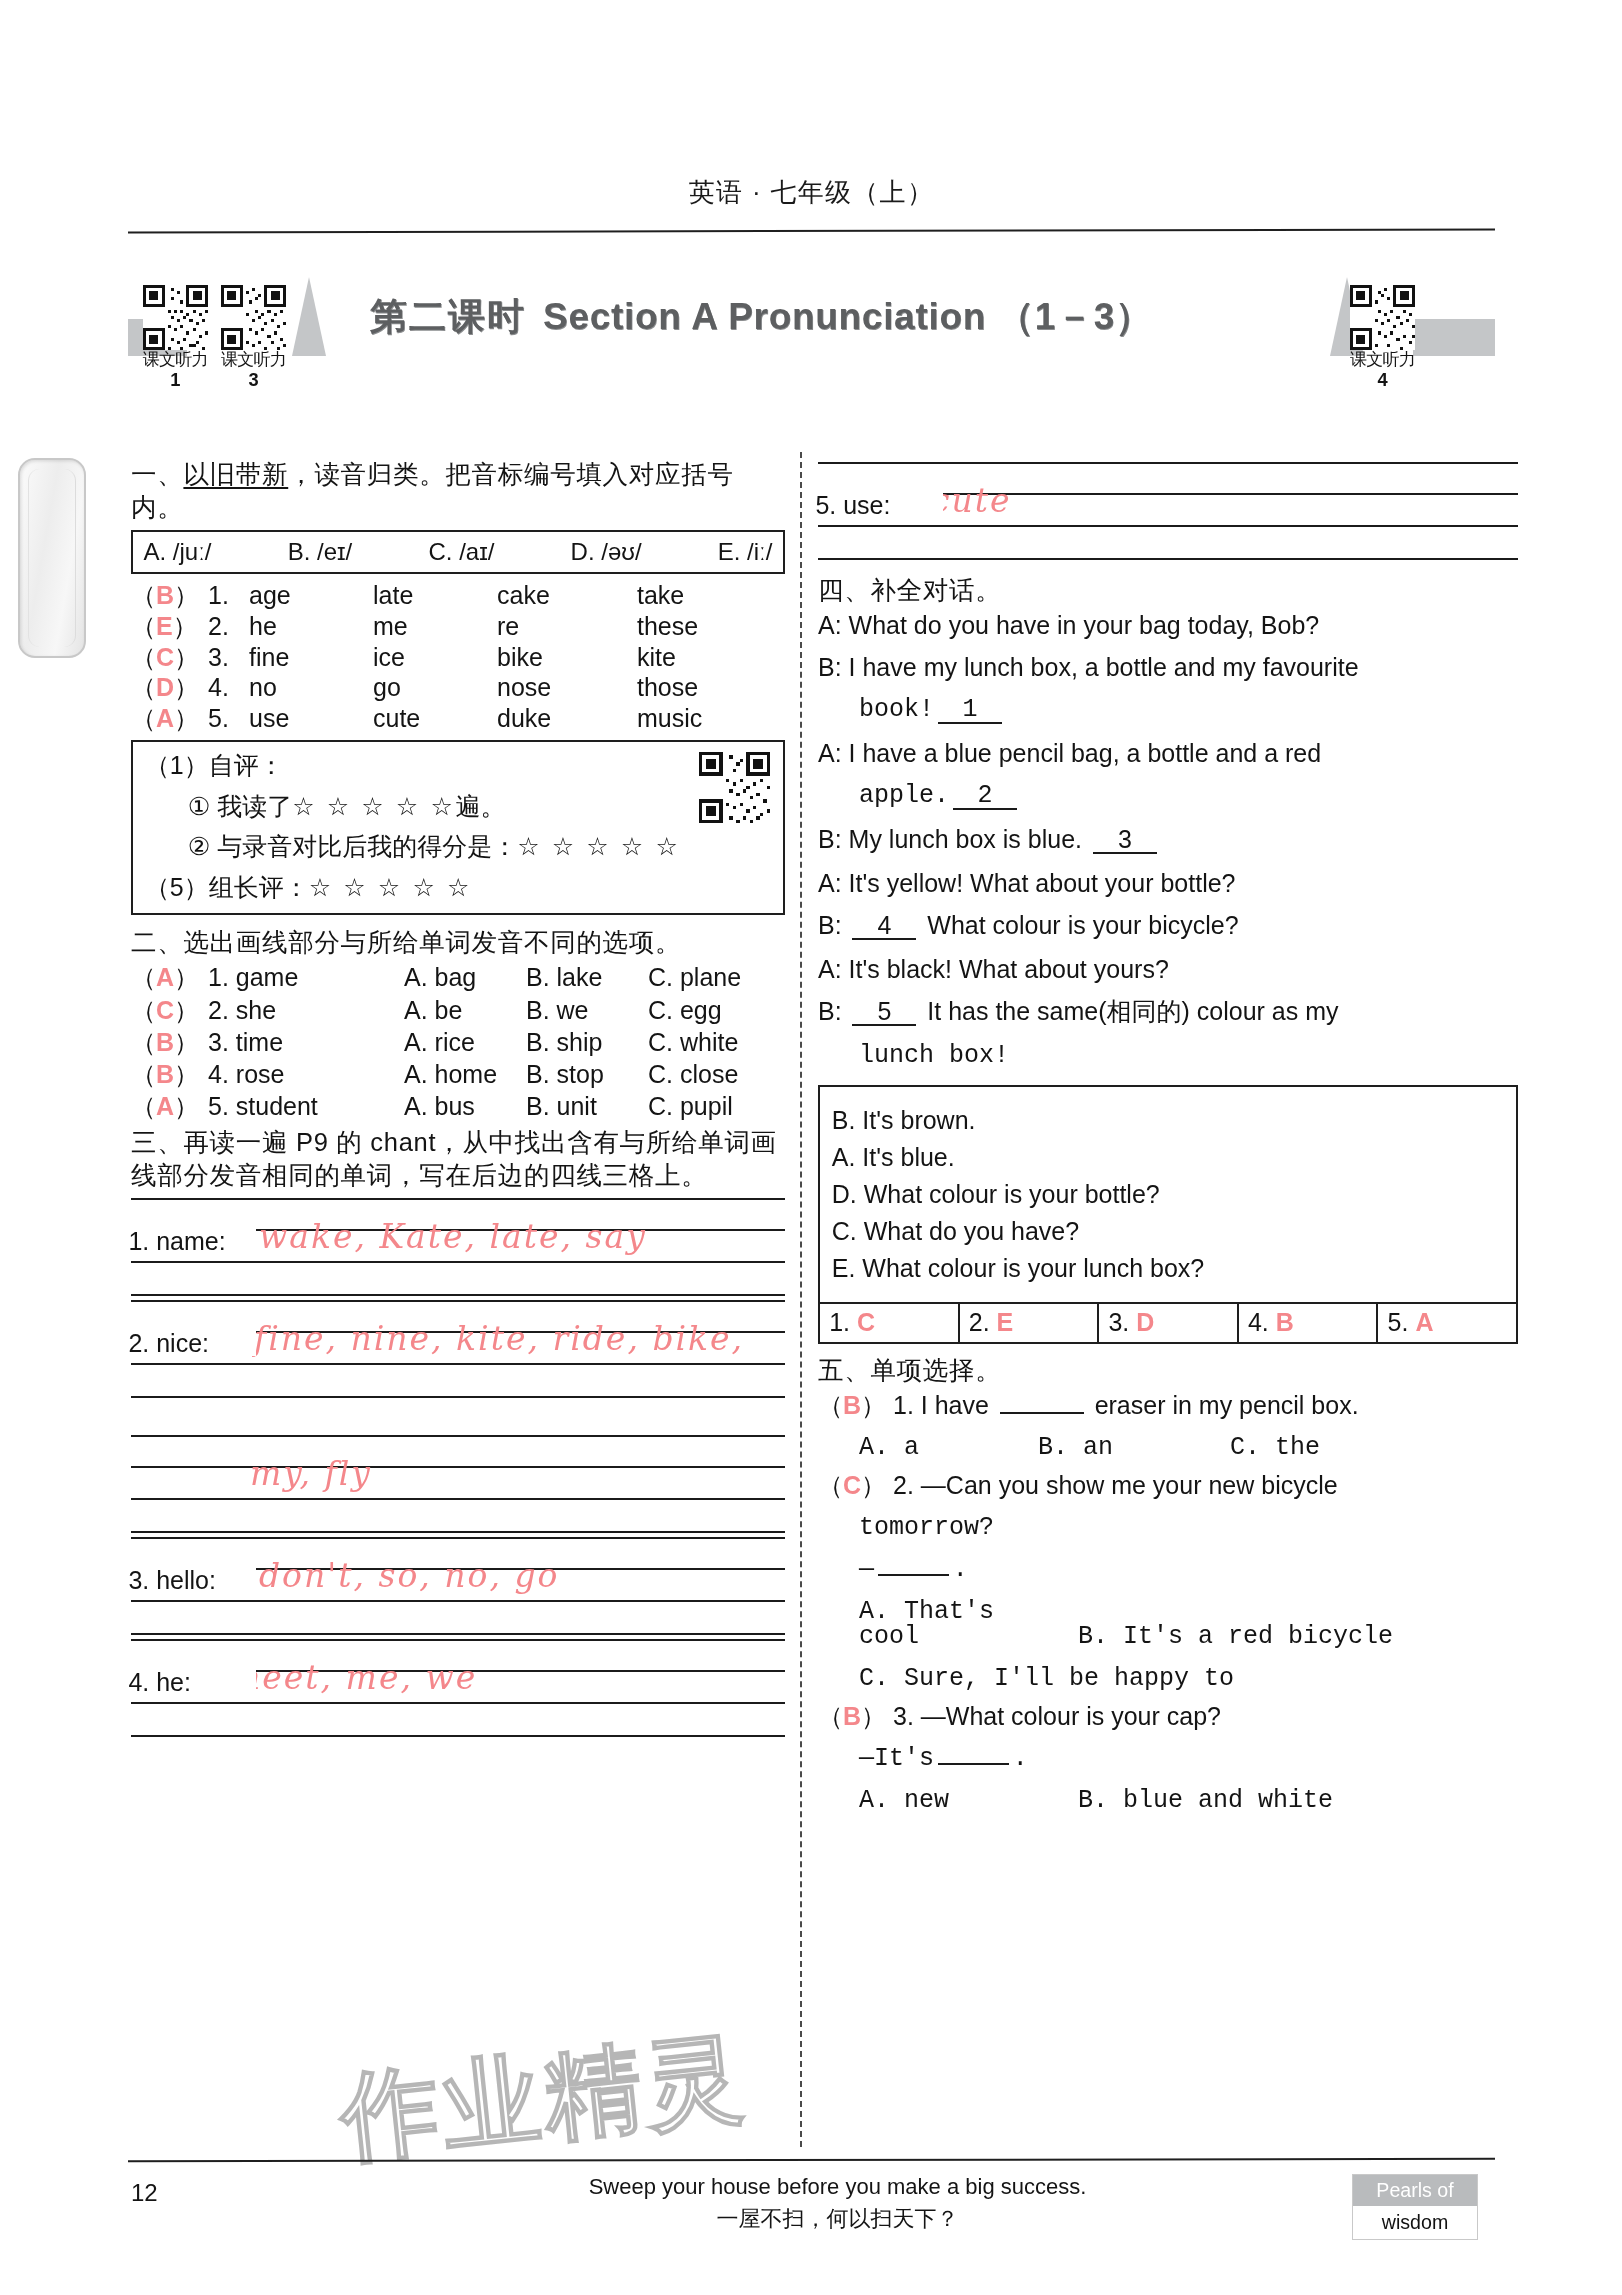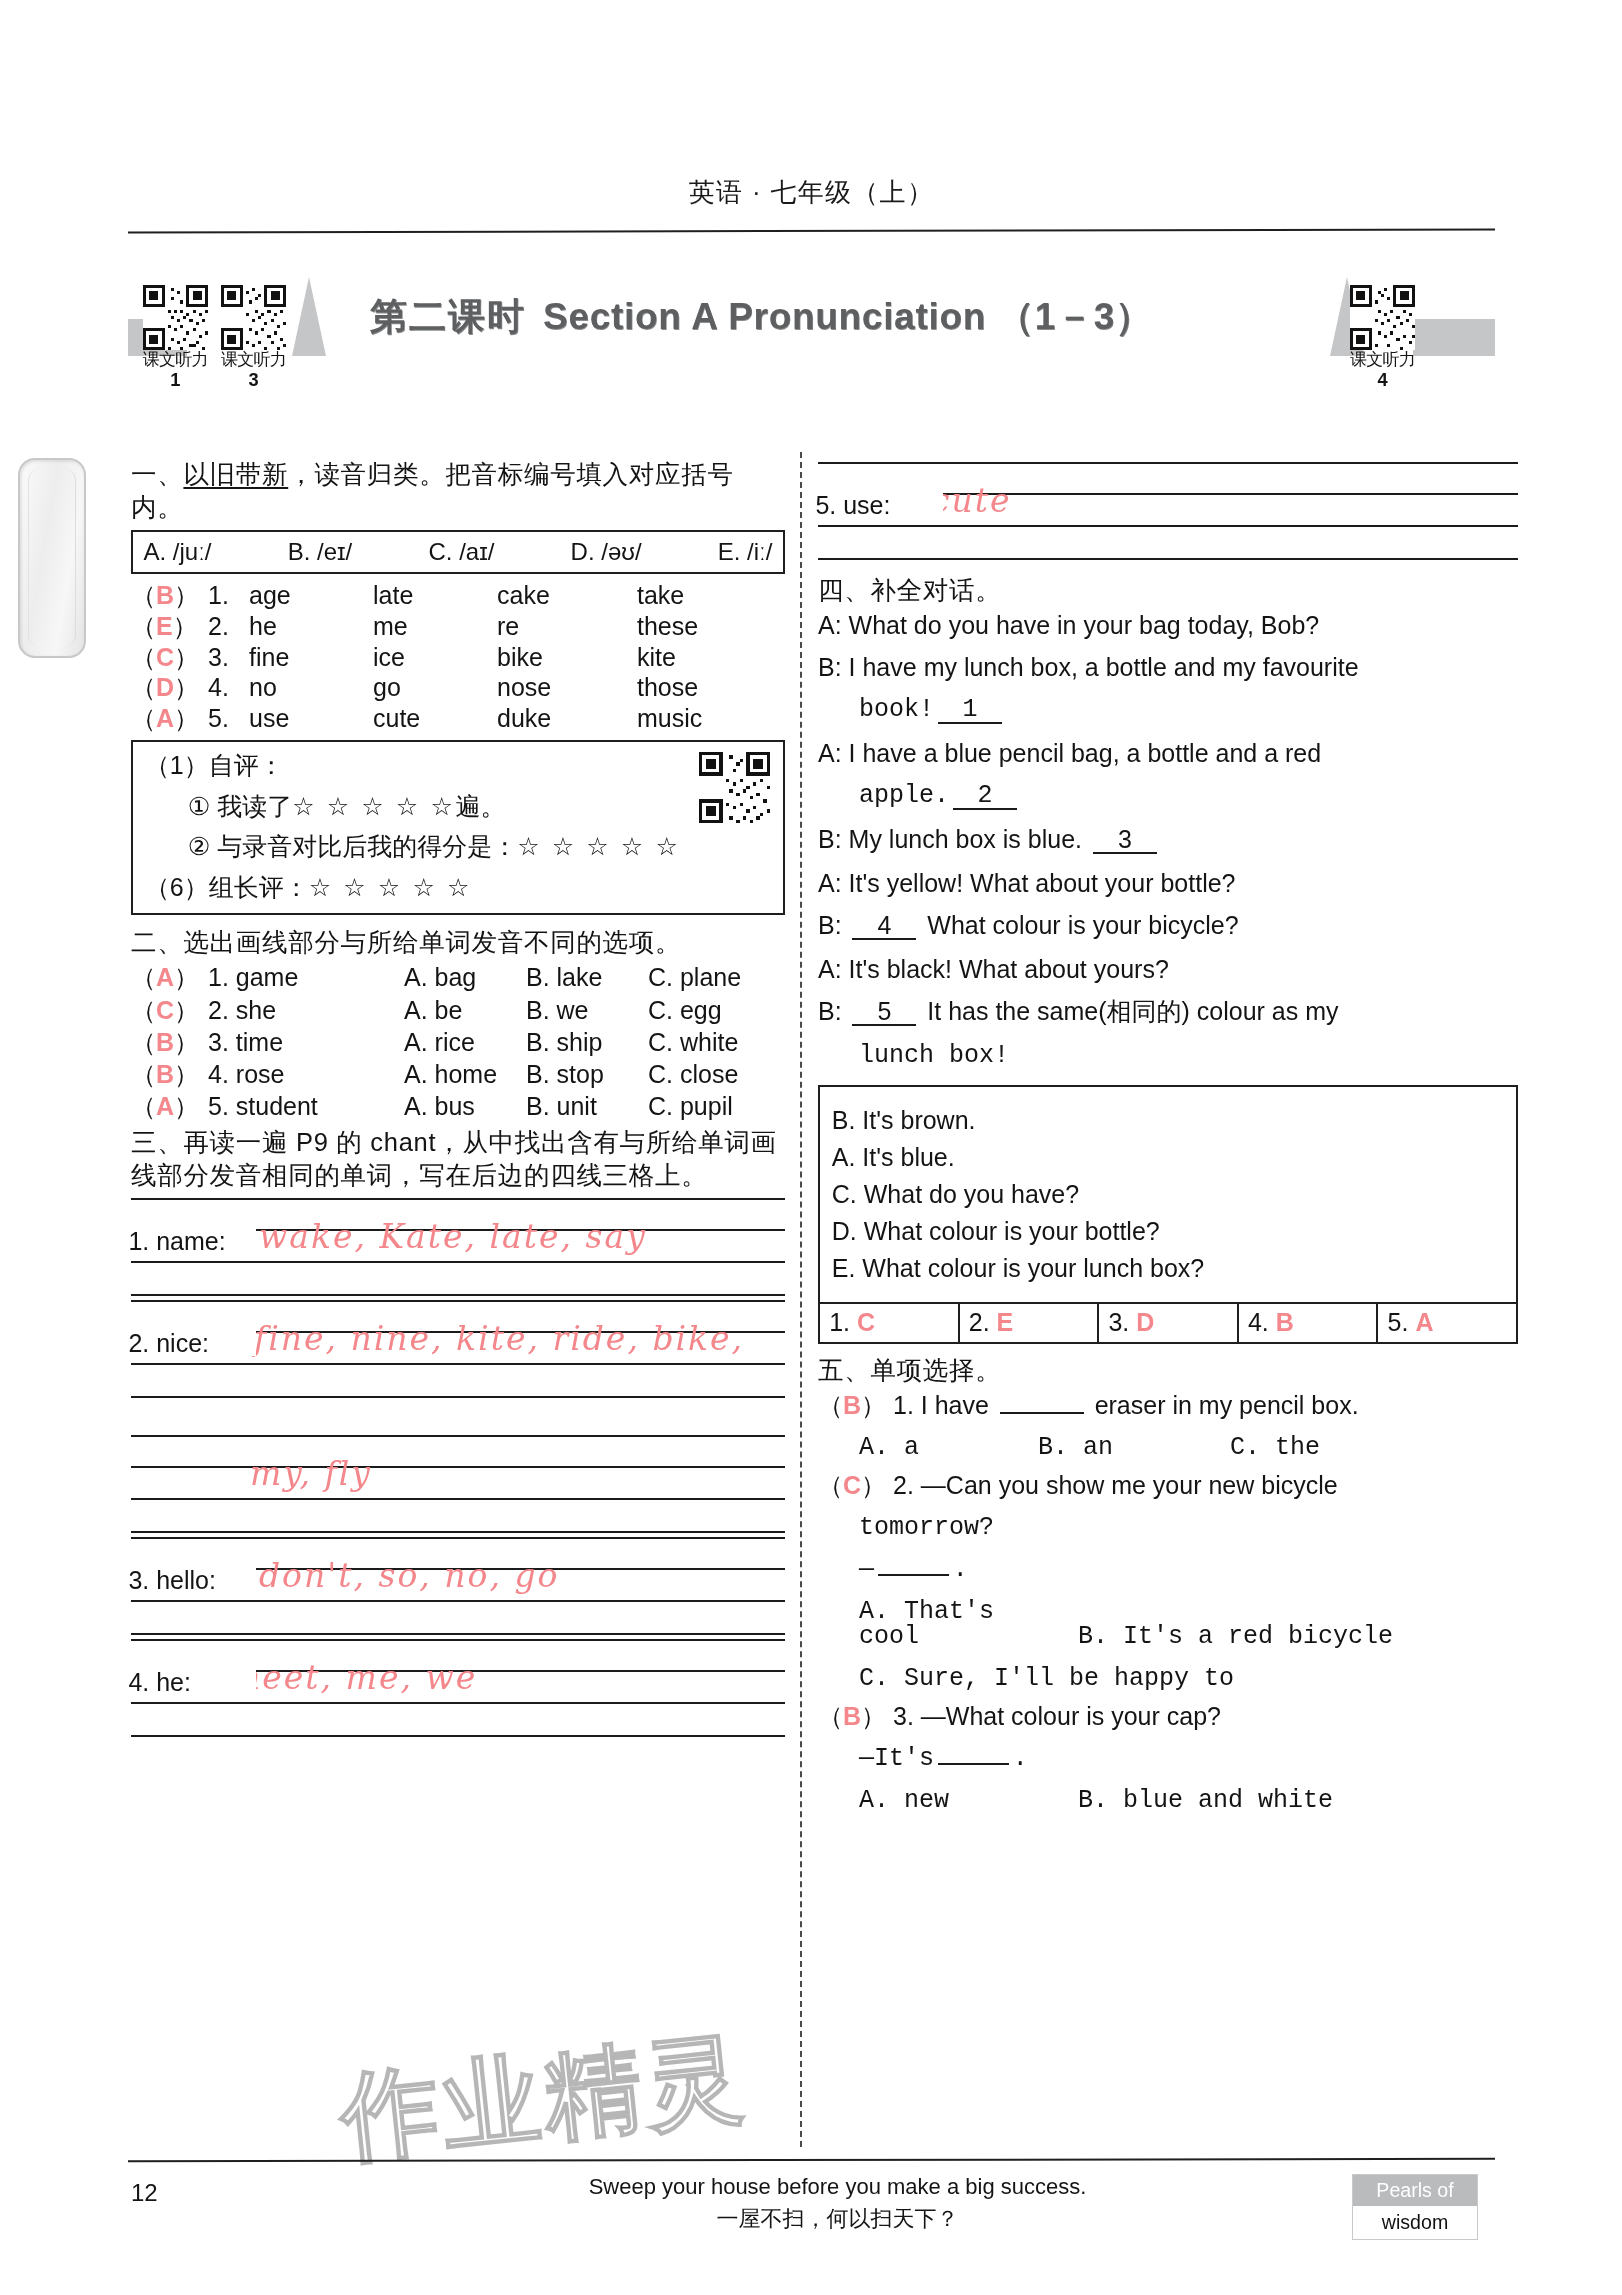--- a/index.html
+++ b/index.html
@@ -460,21 +460,21 @@
           <rect x="9" y="19" width="1" height="1"></rect>
             <rect x="11" y="20" width="1" height="1"></rect>
           <rect x="13" y="19" width="1" height="1"></rect>
             <rect x="15" y="20" width="1" height="1"></rect>
           <rect x="17" y="19" width="1" height="1"></rect>
         </g>
       </svg>
       <div class="line1">（1）自评：</div>
       <div class="ind"><span>① 我读了</span><span class="stars">☆ ☆ ☆ ☆ ☆</span><span>遍。</span></div>
       <div class="ind"><span>② 与录音对比后我的得分是：</span><span class="stars">☆ ☆ ☆ ☆ ☆</span></div>
-      <div><span>（6）组长评：</span><span class="stars">☆ ☆ ☆ ☆ ☆</span></div>
+      <div><span>（5）组长评：</span><span class="stars">☆ ☆ ☆ ☆ ☆</span></div>
     </div>
 
     <div class="q-head">二、选出画线部分与所给单词发音不同的选项。</div>
 
     <div class="mrow">
       <span class="pick">（<span class="ans">A</span>）</span>
       <span class="stem"><span>1.</span> <span>game</span></span>
       <span class="opt">A. bag</span>
       <span class="opt">B. lake</span>
       <span class="opt last">C. plane</span>
@@ -605,22 +605,22 @@
     <div class="dlg">
       <span>B:</span>
       <span class="blank">5</span>
       <span>It has the same(相同的) colour as my</span>
       <span class="cont">lunch box!</span>
     </div>
 
     <div class="optbox">
       <div>B. It's brown.</div>
       <div>A. It's blue.</div>
+      <div>D. What colour is your bottle?</div>
       <div>C. What do you have?</div>
-      <div>D. What colour is your bottle?</div>
       <div>E. What colour is your lunch box?</div>
     </div>
     <div class="anstable">
       <div><span>1.</span> <span class="ans">C</span></div>
       <div><span>2.</span> <span class="ans">E</span></div>
       <div><span>3.</span> <span class="ans">D</span></div>
       <div><span>4.</span> <span class="ans">B</span></div>
       <div><span>5.</span> <span class="ans">A</span></div>
     </div>
 

